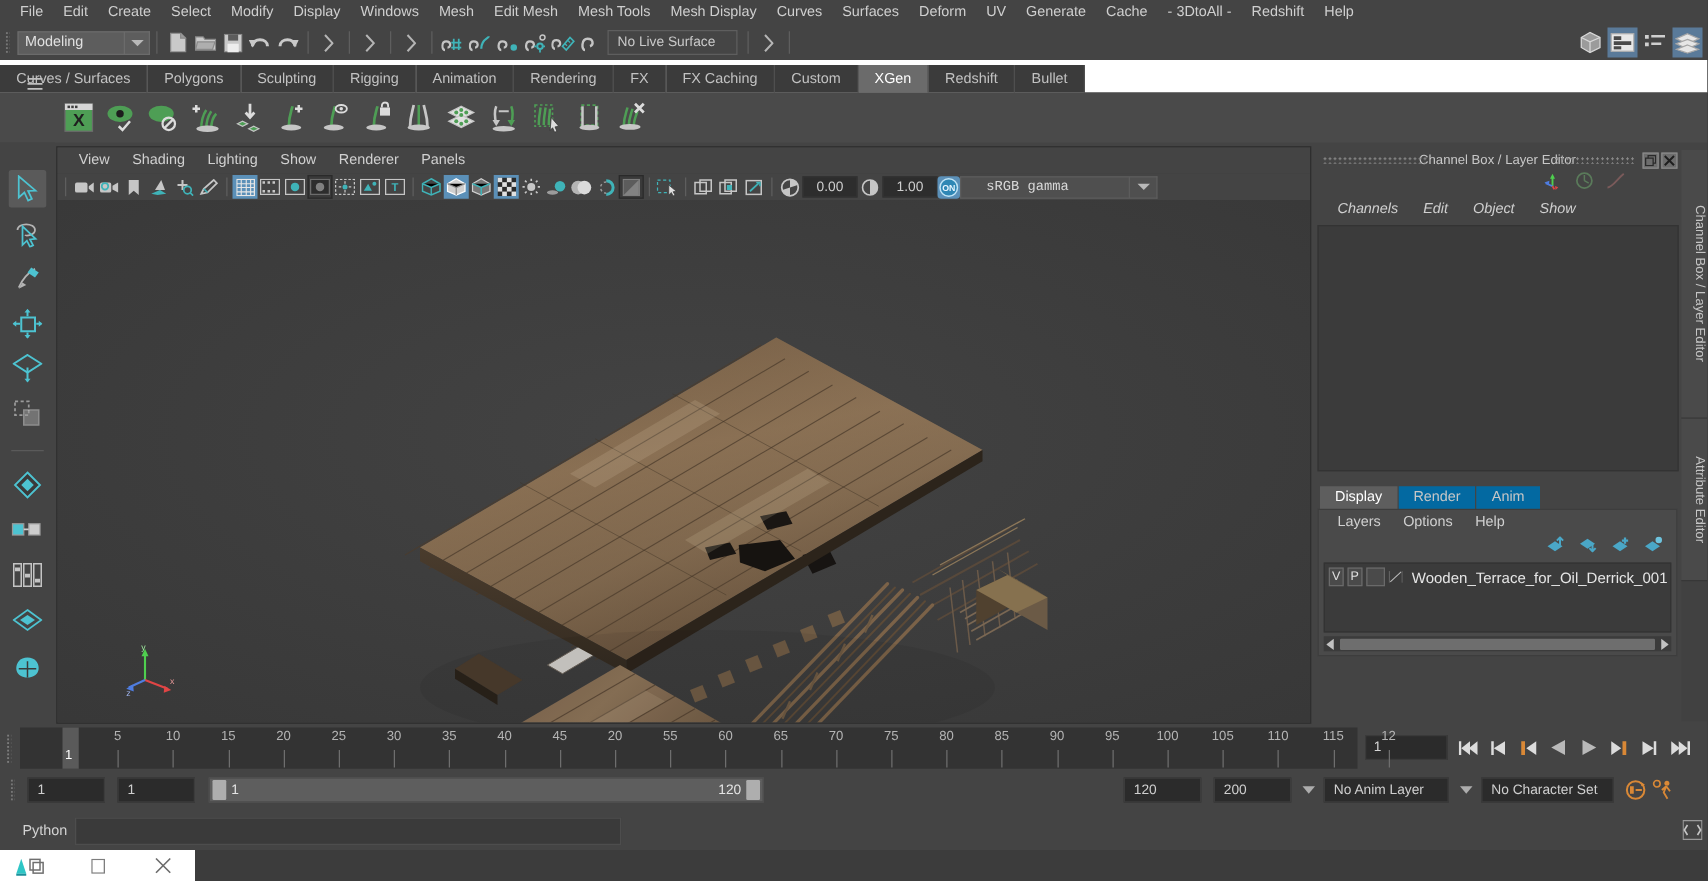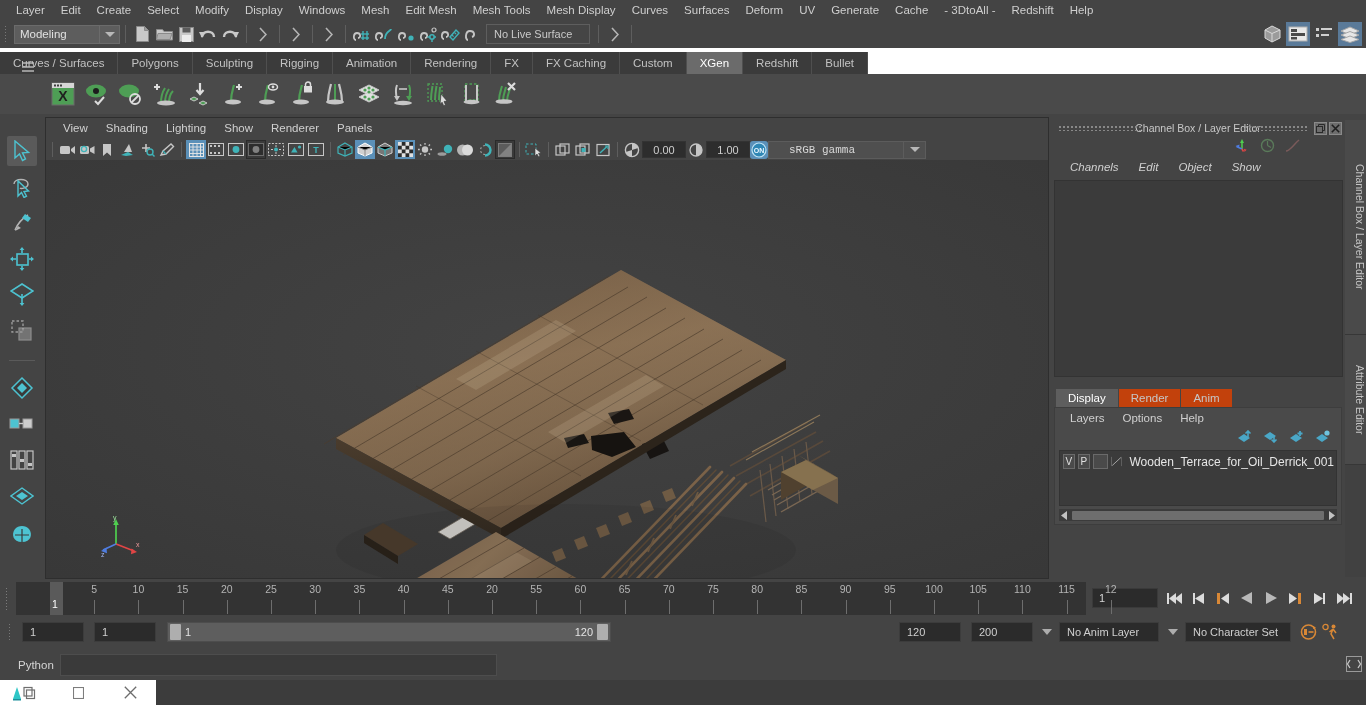--- a/index.html
+++ b/index.html
@@ -112,21 +112,21 @@
   #rp-title { height: 16px; display: flex; align-items: center; justify-content: center; position: relative; font-size: 10.5px; color: #c8c8c8; }
   .dotgrip { position: absolute; top: 5px; height: 6px;
              background-image: radial-gradient(#888 38%, transparent 39%); background-size: 4px 4px; }
   #rp-win-btns { position: absolute; right: 2px; top: 2px; display: flex; gap: 2px; }
   .rp-win-btn { width: 13px; height: 13px; background: #6d6d6d; border: 1px solid #8a8a8a; display: flex; align-items: center; justify-content: center; }
   #rp-iconrow { height: 20px; display: flex; align-items: center; justify-content: flex-end; padding-right: 44px; gap: 10px; }
   #rp-menubar { height: 22px; display: flex; align-items: center; padding-left: 8px; font-style: italic; }
   .rp-menu { padding: 0 10px; font-size: 11.5px; color: #d0d0d0; line-height: 22px; }
   #channelbox-body { margin: 2px 1px 0 2px; height: 197px; background: #3b3b3b; border: 1px solid #333333; }
   #layer-tabs { display: flex; align-items: flex-end; height: 20px; margin-top: 10px; padding-left: 4px; }
-  .layer-tab { height: 18px; line-height: 18px; padding: 0 12px; font-size: 11.5px; color: #c6c6c6; background: #c2410c; margin-right: 1px; }
+  .layer-tab { height: 18px; line-height: 18px; padding: 0 12px; font-size: 11.5px; color: #c6c6c6; background: #0369a1; margin-right: 1px; }
   .layer-tab.active { background: #5e5e5e; color: #ffffff; }
   #layer-body { margin: 0 2px; height: 118px; background: #4a4a4a; border: 1px solid #3d3d3d; }
   #layer-menubar { height: 20px; display: flex; align-items: center; padding-left: 6px; }
   .layer-menu { padding: 0 9px; font-size: 11.5px; color: #d0d0d0; line-height: 20px; }
   #layer-iconrow { height: 18px; display: flex; align-items: center; justify-content: flex-end; gap: 10px; padding-right: 10px; }
   #layer-list { margin: 4px 4px 0 4px; height: 56px; background: #3b3b3b; border: 1px solid #333; }
   .layer-row { height: 19px; display: flex; align-items: center; padding: 2px 2px 0 3px; gap: 3px; }
   .layer-cell { width: 18px; height: 15px; background: #4a4a4a; border: 1px solid #6a6a6a; display: flex; align-items: center; justify-content: center;
                 font-size: 10px; color: #e0e0e0; }
   .layer-cell.blank { width: 24px; }
@@ -179,21 +179,21 @@
   #taskbar-win { position: absolute; left: 0; top: 0; width: 156px; height: 25px; background: #ffffff;
                  display: flex; align-items: center; }
   .tbw-cell { flex: 1; height: 25px; display: flex; align-items: center; justify-content: center; }
 </style>
 </head>
 <body>
 
 <div id="app">
 
   <div id="menubar">
-    <div class="menu-item">Layer</div>
+    <div class="menu-item">File</div>
     <div class="menu-item">Edit</div>
     <div class="menu-item">Create</div>
     <div class="menu-item">Select</div>
     <div class="menu-item">Modify</div>
     <div class="menu-item">Display</div>
     <div class="menu-item">Windows</div>
     <div class="menu-item">Mesh</div>
     <div class="menu-item">Edit Mesh</div>
     <div class="menu-item">Mesh Tools</div>
     <div class="menu-item">Mesh Display</div>

